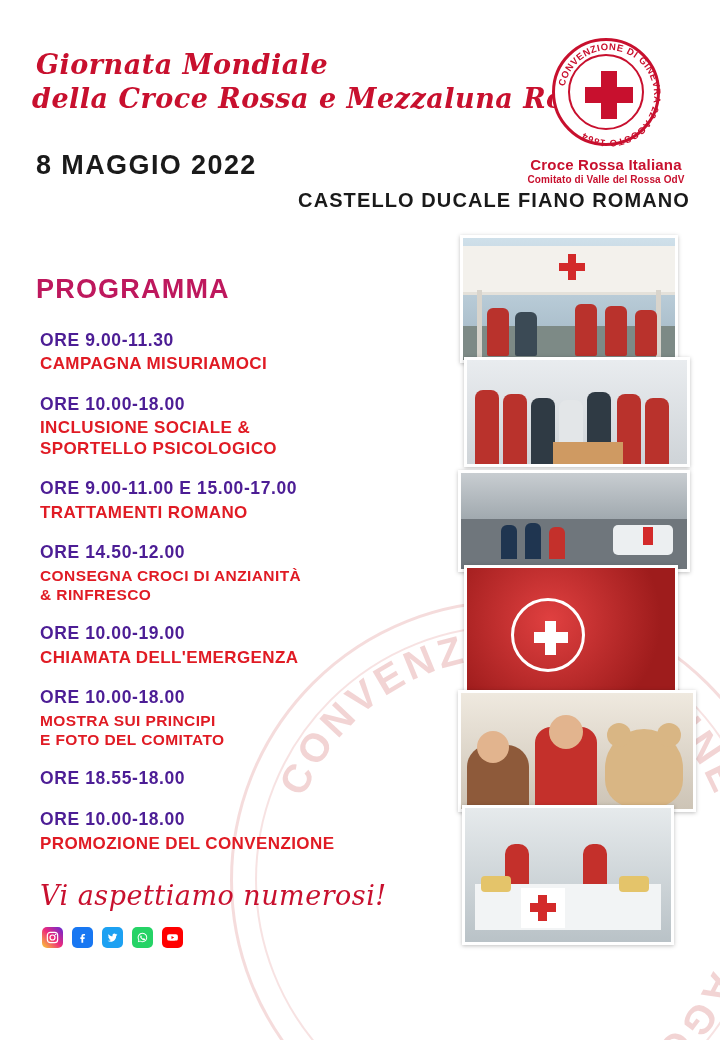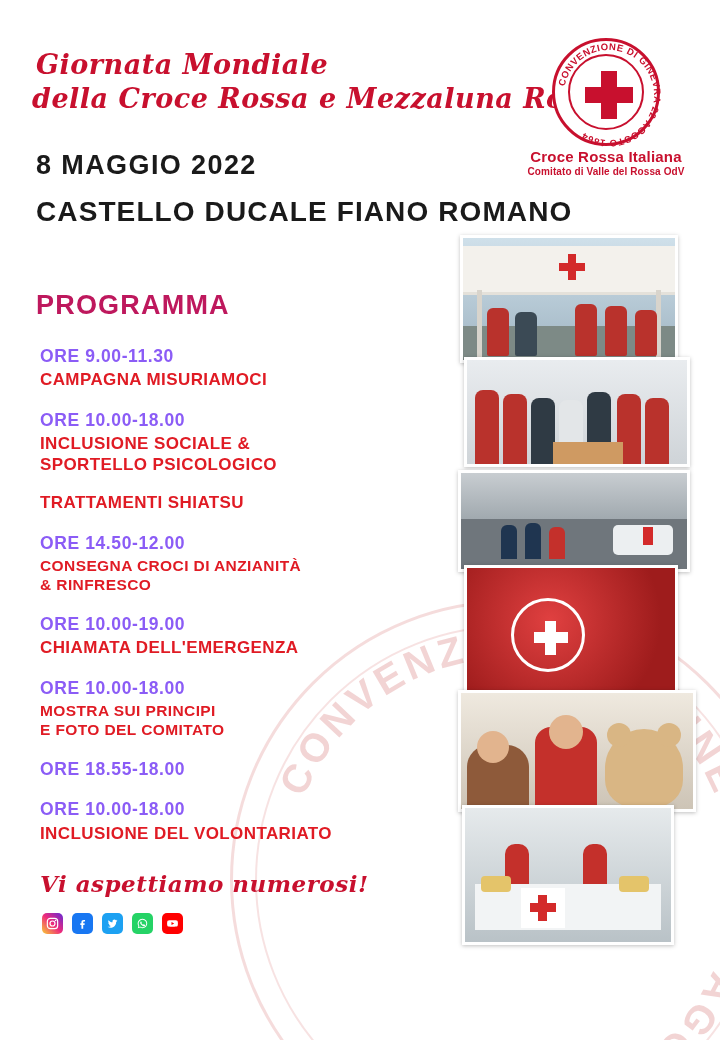--- a/index.html
+++ b/index.html
@@ -133,21 +133,21 @@
     left: 0; top: 0; width: 108px; height: 108px;
   }
   .seal-ring-text text {
     fill: #c8102e;
     font-size: 9.5px;
     font-weight: bold;
     font-family: "Liberation Sans", sans-serif;
     letter-spacing: 0.6px;
   }
   .logo-name {
-    margin-top: 2px;
+    margin-top: 10px;
     color: #c8102e;
     font-size: 15px;
     font-weight: bold;
     letter-spacing: 0.2px;
   }
   .logo-sub {
     color: #c8102e;
     font-size: 10px;
     font-weight: bold;
     letter-spacing: 0.1px;
@@ -155,25 +155,26 @@
   }
 
   .date-line {
     margin-top: 34px;
     font-size: 27px;
     font-weight: bold;
     letter-spacing: 1.4px;
     color: #1a1a1a;
   }
   .venue-line {
-    margin-top: 15px;
-    font-size: 28px;
+    margin-top: 8px;
+    font-size: 20px;
     font-weight: bold;
     letter-spacing: 1.1px;
     color: #1a1a1a;
+    text-align: right;
   }
 
   .programma {
     margin-top: 62px;
     font-size: 27px;
     font-weight: bold;
     letter-spacing: 1.2px;
     color: #be185d;
   }
 
@@ -183,21 +184,21 @@
     width: 420px;
   }
   .program-item {
     margin-bottom: 18px;
     padding-left: 4px;
   }
   .p-time {
     font-size: 17.5px;
     font-weight: bold;
     letter-spacing: 0.6px;
-    color: #8b5cf6;
+    color: #4c1d95;
     line-height: 1.3;
   }
   .p-desc {
     font-size: 17px;
     font-weight: bold;
     letter-spacing: 0.4px;
     color: #e01b24;
     line-height: 1.2;
     margin-top: 3px;
     white-space: pre-line;
@@ -205,22 +206,22 @@
   .p-desc.small {
     font-size: 15.5px;
   }
 
   .closing {
     margin-top: 26px;
     padding-left: 4px;
     color: #c8102e;
     font-family: "DejaVu Serif", serif;
     font-style: italic;
-    font-weight: bold;
-    font-size: 23px;
+    font-weight: normal;
+    font-size: 27px;
     letter-spacing: 0.5px;
   }
 
   
   .socials {
     margin-top: 16px;
     padding-left: 6px;
     display: flex;
     gap: 9px;
     align-items: center;
@@ -371,21 +372,22 @@
       <div class="p-desc">CAMPAGNA MISURIAMOCI</div>
     </div>
 
     <div class="program-item">
       <div class="p-time">ORE 10.00-18.00</div>
       <div class="p-desc">INCLUSIONE SOCIALE &amp;
 SPORTELLO PSICOLOGICO</div>
     </div>
 
     <div class="program-item">
-      <div class="p-desc">TRATTAMENTI SHIATSU</div>
+      <div class="p-time">ORE 9.00-11.00 E 15.00-17.00</div>
+      <div class="p-desc">TRATTAMENTI ROMANO</div>
     </div>
 
     <div class="program-item">
       <div class="p-time">ORE 14.50-12.00</div>
       <div class="p-desc small">CONSEGNA CROCI DI ANZIANITÀ
 &amp; RINFRESCO</div>
     </div>
 
     <div class="program-item">
       <div class="p-time">ORE 10.00-19.00</div>
@@ -397,21 +399,21 @@
       <div class="p-desc small">MOSTRA SUI PRINCIPI
 E FOTO DEL COMITATO</div>
     </div>
 
     <div class="program-item">
       <div class="p-time">ORE 18.55-18.00</div>
     </div>
 
     <div class="program-item">
       <div class="p-time">ORE 10.00-18.00</div>
-      <div class="p-desc">INCLUSIONE DEL VOLONTARIATO</div>
+      <div class="p-desc">PROMOZIONE DEL CONVENZIONE</div>
     </div>
 
   </div>
 
   <div class="closing">Vi aspettiamo numerosi!</div>
 
   <div class="socials">
     <div class="social instagram">
       <svg width="13" height="13" viewBox="0 0 24 24" aria-hidden="true">
         <rect x="2.5" y="2.5" width="19" height="19" rx="5.5" fill="none" stroke="#fff" stroke-width="2.2"></rect>

